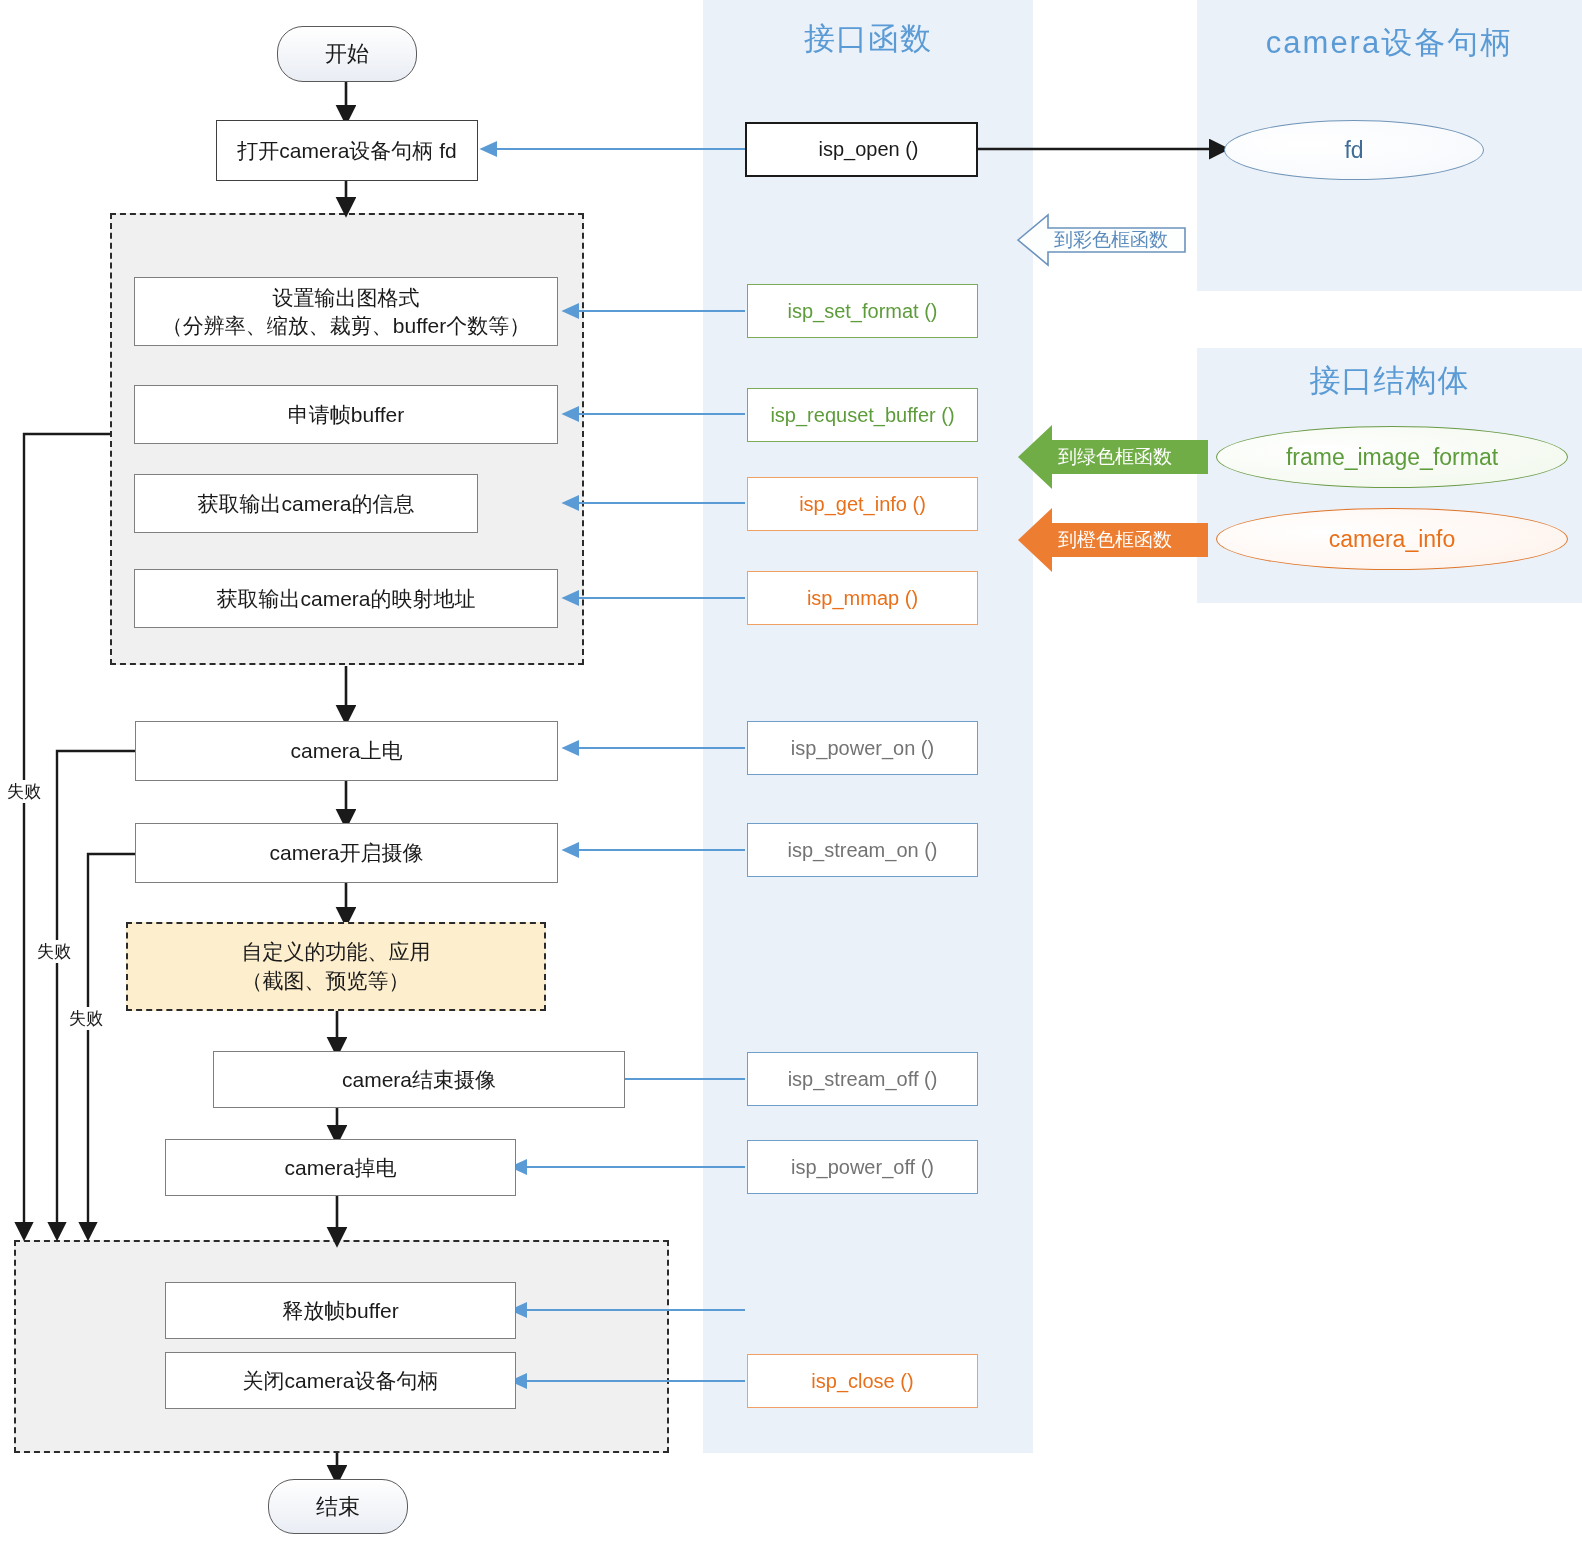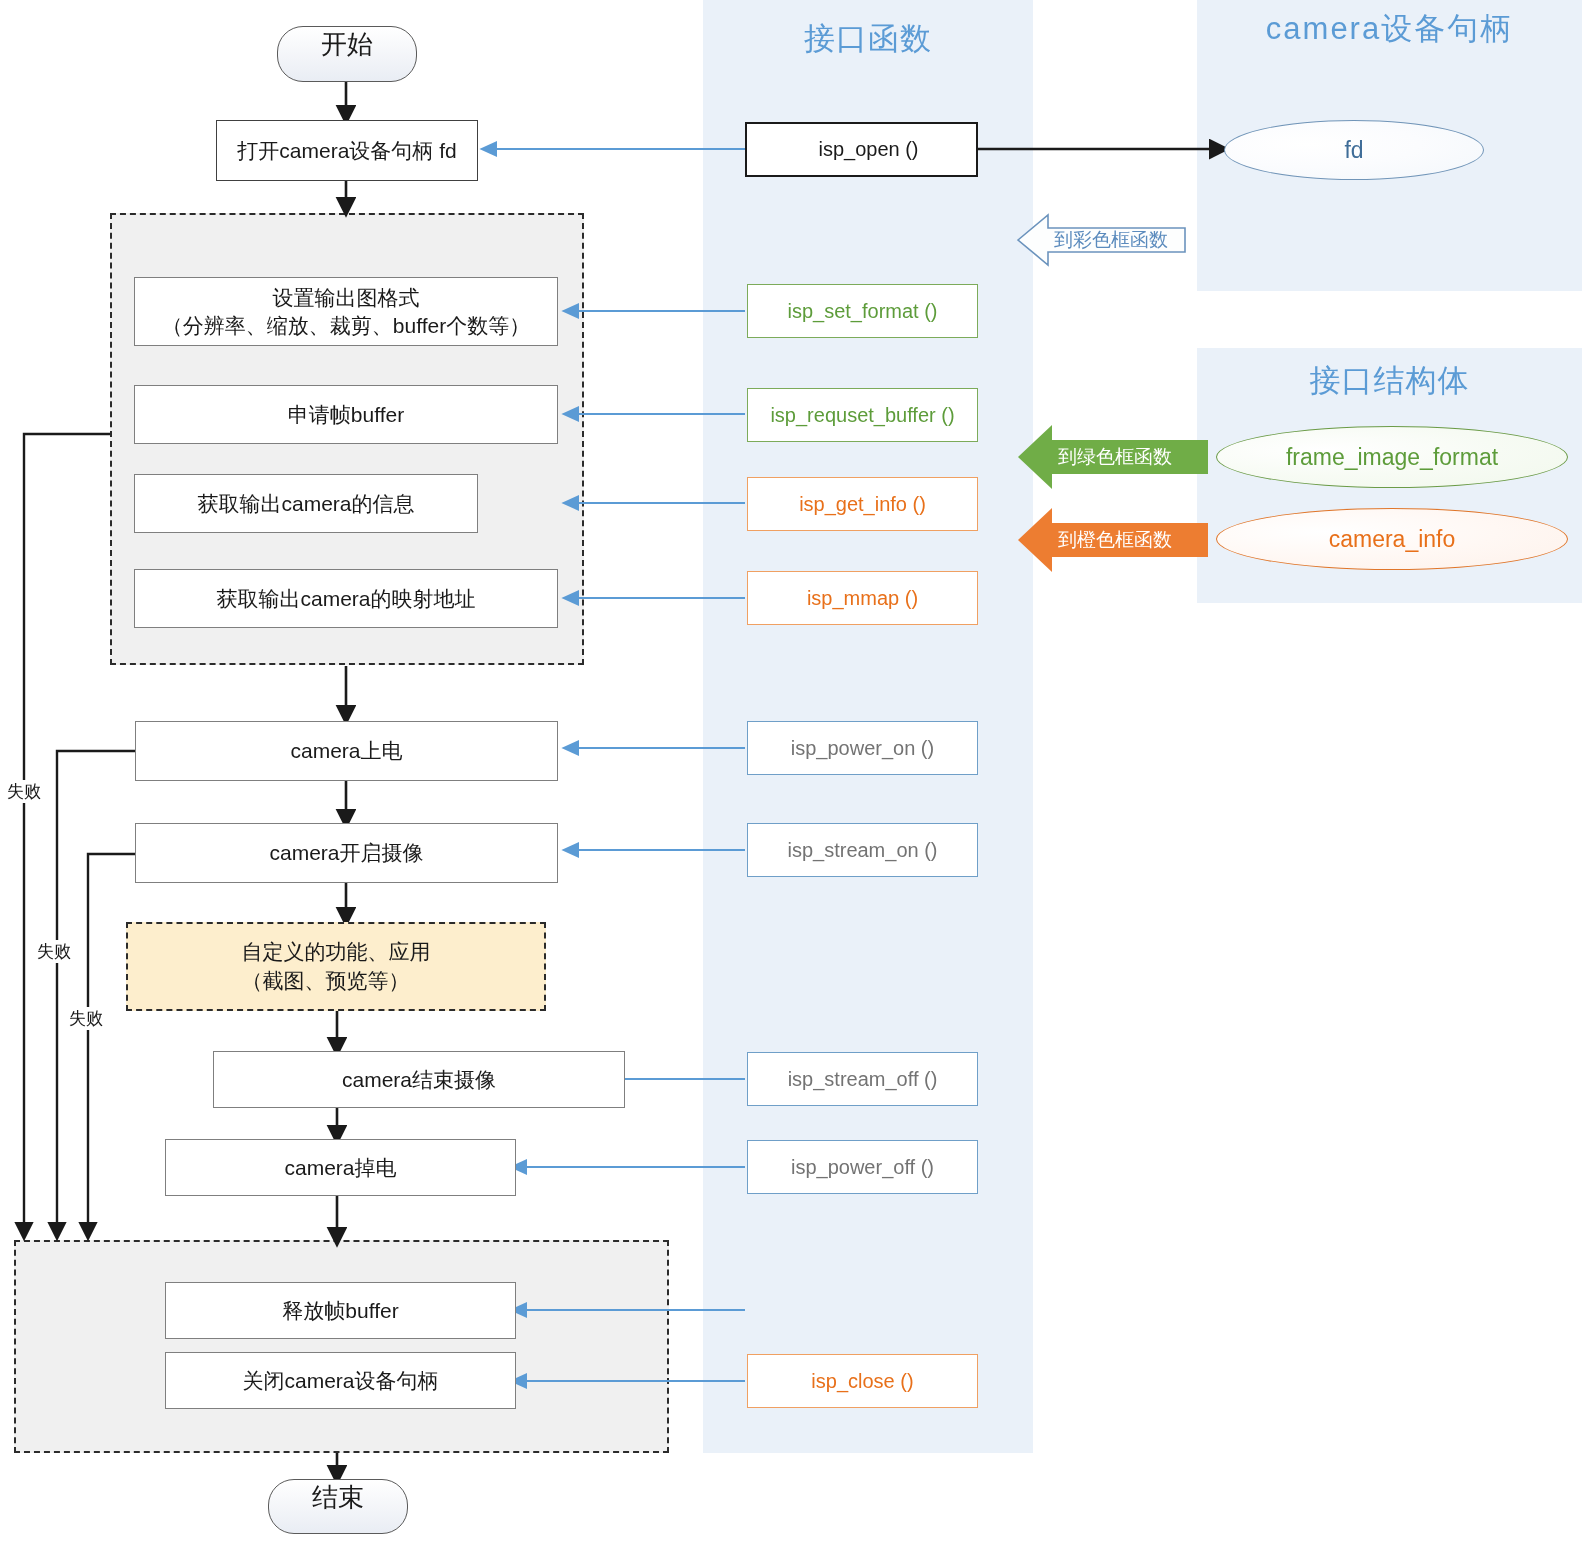--- a/index.html
+++ b/index.html
@@ -43,22 +43,22 @@
     line-height:1.32;
     z-index:5;
   }
   .node.strong{border-color:#404040;}
   .node .lbl{padding:0 6px;white-space:pre-line;}
 
   .terminator{
     background:linear-gradient(180deg,#ffffff 0%,#f2f4f8 60%,#e9edf4 100%);
     border:1.6px solid #5a5a5a;
     border-radius:26px;
-    display:flex;justify-content:center;
-    font-size:26px;color:#1a1a1a;
+    display:flex;align-items:center;justify-content:center;
+    font-size:22px;color:#1a1a1a;
     z-index:5;
   }
 
   
   .group{
     border:2.4px dashed #2b2b2b;
     background:#f0f0f0;
     z-index:1;
   }
   .group-label{
@@ -145,21 +145,21 @@
 </head>
 <body>
 
 <div id="stage">
 
   <div class="abs panel" style="left:703px;top:0px;width:330px;height:1453px;">
     <div class="panel-title" style="margin-top:18px;">接口函数</div>
   </div>
 
   <div class="abs panel" style="left:1197px;top:0px;width:385px;height:291px;">
-    <div class="panel-title mono" style="margin-top:8px;">camera设备句柄</div>
+    <div class="panel-title mono" style="margin-top:22px;">camera设备句柄</div>
   </div>
 
   <div class="abs panel" style="left:1197px;top:348px;width:385px;height:255px;">
     <div class="panel-title" style="margin-top:12px;">接口结构体</div>
   </div>
 
   <div class="abs group" style="left:110px;top:213px;width:474px;height:452px;">
   </div>
   <div class="abs group-label" style="left:126px;top:228px;">上电前准备</div>
 

